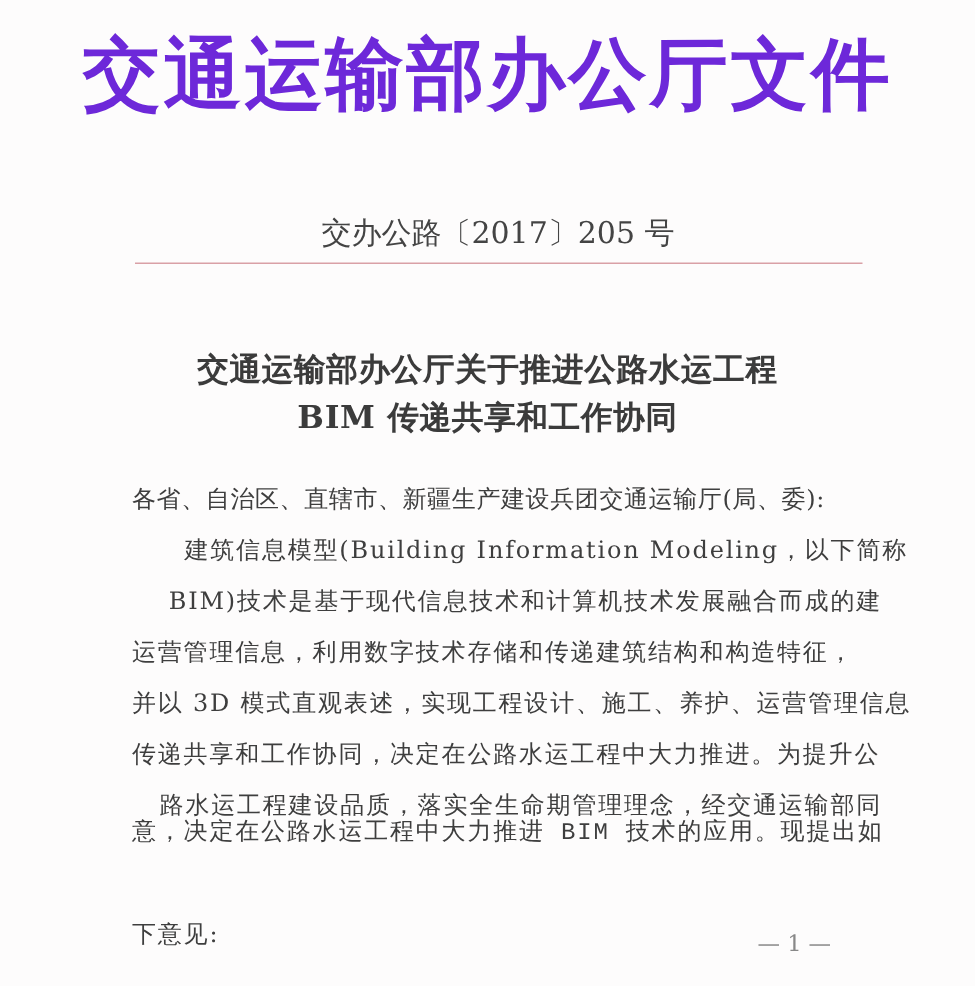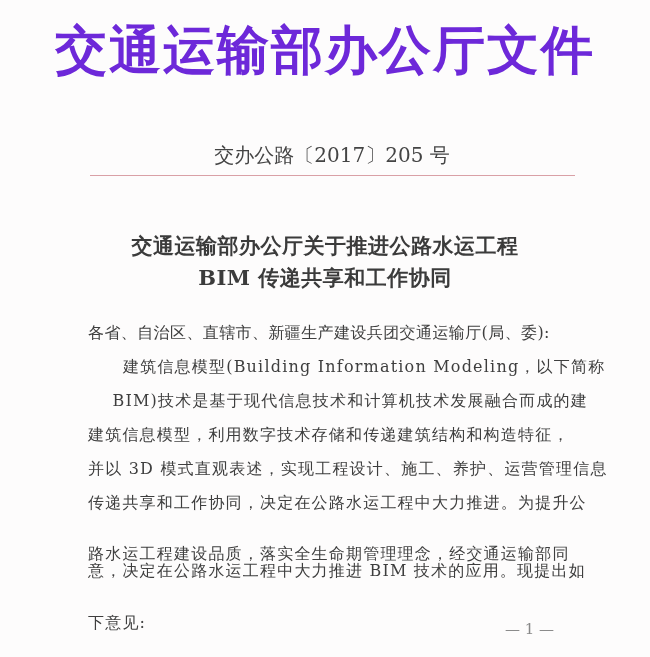--- a/index.html
+++ b/index.html
@@ -58,20 +58,20 @@
 <div class="docno">交办公路〔2017〕205 号</div>
 <div class="rule"></div>
 
 <div class="title l1">交通运输部办公厅关于推进公路水运工程</div>
 <div class="title l2"><span class="latin">BIM</span><span> 传递共享和工作协同</span></div>
 
 <div class="body-line addressee" style="top:323px;">各省、自治区、直辖市、新疆生产建设兵团交通运输厅(局、委):</div>
 
 <div class="body-line indent" style="top:357px;">建筑信息模型(Building Information Modeling，以下简称</div>
 <div class="body-line" style="top:391px;text-align:right;">BIM)技术是基于现代信息技术和计算机技术发展融合而成的建</div>
-<div class="body-line" style="top:425px;">建筑信息模型，利用数字技术存储和传递建筑结构和构造特征，</div>
+<div class="body-line" style="top:425px;">运营管理信息，利用数字技术存储和传递建筑结构和构造特征，</div>
 <div class="body-line" style="top:459px;text-align:center;">并以 3D 模式直观表述，实现工程设计、施工、养护、运营管理信息</div>
 <div class="body-line" style="top:493px;">传递共享和工作协同，决定在公路水运工程中大力推进。为提升公</div>
-<div class="body-line" style="top:544px;">路水运工程建设品质，落实全生命期管理理念，经交通运输部同</div>
-<div class="body-line" style="top:561px;">意，决定在公路水运工程中大力推进 BIM 技术的应用。现提出如</div>
+<div class="body-line" style="top:527px;text-align:right;">路水运工程建设品质，落实全生命期管理理念，经交通运输部同</div>
+<div class="body-line" style="top:544px;font-family:Liberation Mono, monospace;">意，决定在公路水运工程中大力推进 BIM 技术的应用。现提出如</div>
 <div class="body-line" style="top:613px;">下意见:</div>
 
 <div class="pagenum">— 1 —</div>
 
 </body></html>

